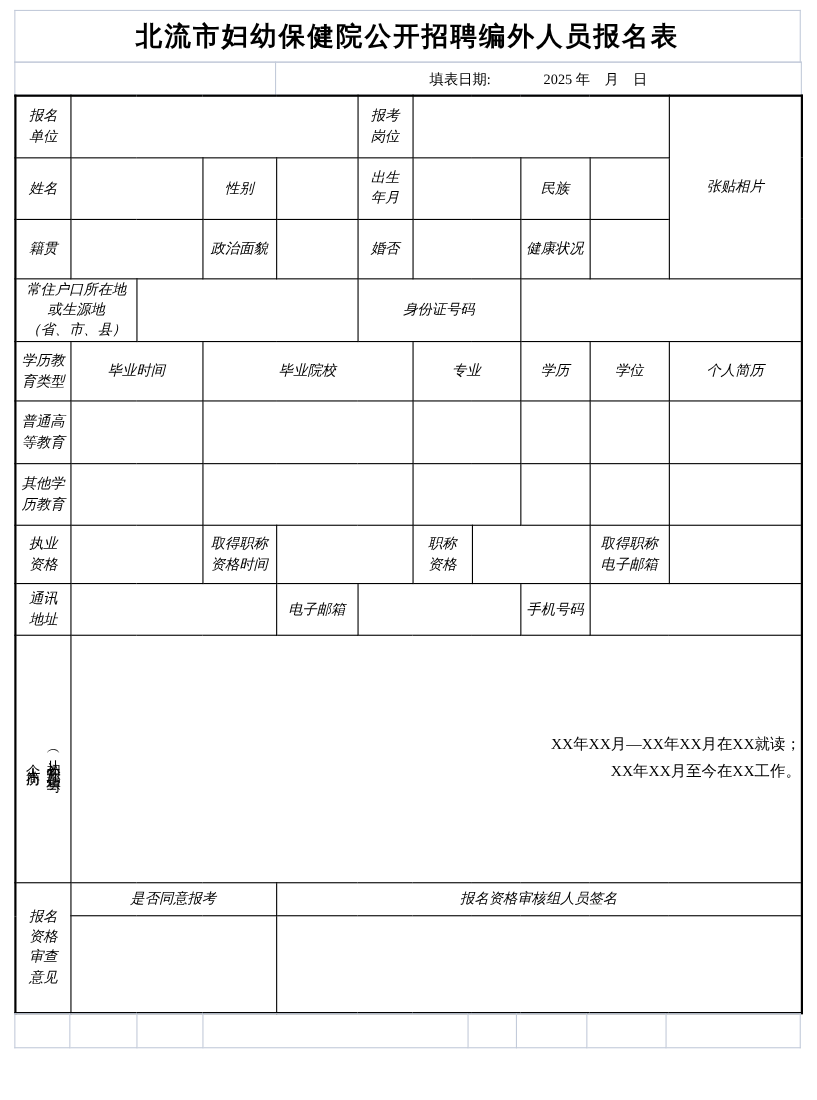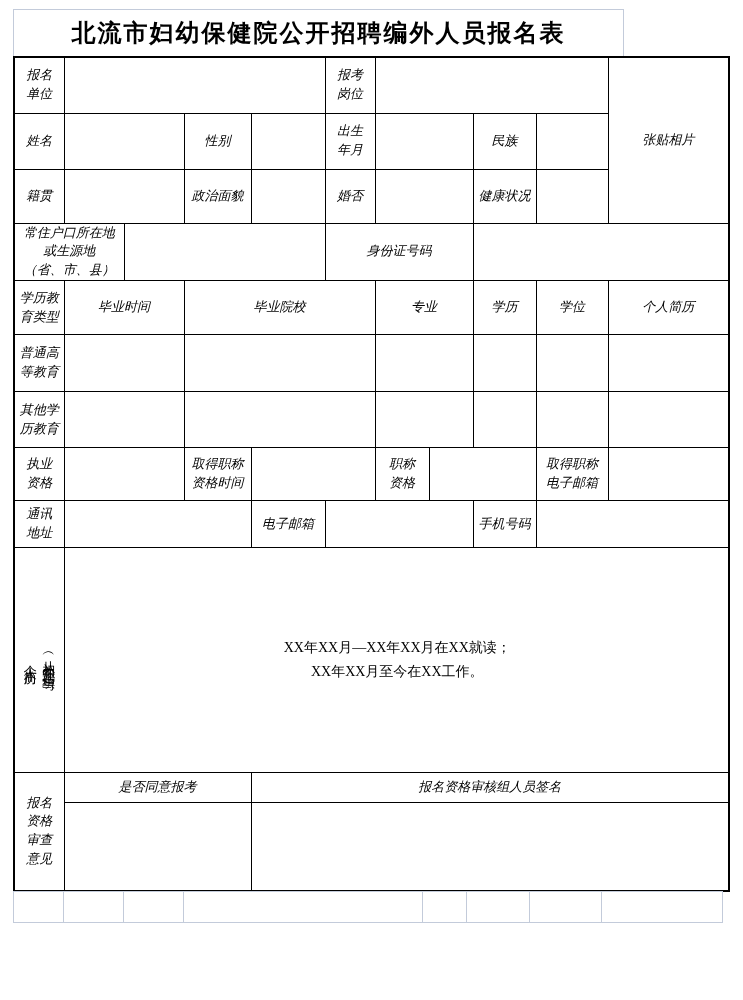--- a/index.html
+++ b/index.html
@@ -2,21 +2,21 @@
 <html><head>
 <meta charset="utf-8">
 <style>
   html,body{margin:0;padding:0;background:#fff;}
   body{
     width:743px;height:1000px;overflow:hidden;
     font-family:"Liberation Serif","DejaVu Serif",serif;
     color:#000;
   }
   .sheet{margin:10px 0 0 13px;width:715px;}
-  table{border-collapse:collapse;table-layout:fixed;width:611px;}
+  table{border-collapse:collapse;table-layout:fixed;width:715px;}
   td{padding:0;overflow:hidden;}
   
   .faint, .faint td{border:1px solid #c3cbda;}
   .mtm1{margin-top:-1px;}
   
   .form{border:2px solid #000;}
   .form td{border:1px solid #000;}
   .lbl{
     text-align:center;vertical-align:middle;
     font-size:13px;line-height:1.45;white-space:pre-line;font-style:italic;
@@ -33,38 +33,50 @@
   .date-cell .gap{display:inline-block;width:48px;}
   .resume-box{
     height:220px;display:flex;flex-direction:row;align-items:center;
     justify-content:center;gap:3px;
   }
   .vtext{
     writing-mode:vertical-rl;text-orientation:mixed;
     font-size:13px;letter-spacing:3px;line-height:1.2;
   }
   .resume-content{
-    text-align:center;vertical-align:middle;font-size:14px;
+    text-align:right;vertical-align:middle;font-size:14px;
     line-height:1.7;white-space:pre-line;padding-left:2px;
   }
 </style>
 </head>
 <body>
 
 <div class="sheet">
 
 
   <table class="faint mtm1">
     <tbody>
         <tr style="height:47px">
       <td class="title-cell">北流市妇幼保健院公开招聘编外人员报名表</td>
     </tr>
   </tbody>
     </table>
 
+  <table class="faint mtm1">
+    <colgroup>
+        <col style="width:237px">
+        <col style="width:478px">
+      </colgroup>
+    <tbody>
+        <tr style="height:30px">
+      <td></td>
+      <td class="date-cell"><span>填表日期:</span><span class="gap"></span><span>2025 年　月　日</span></td>
+    </tr>
+  </tbody>
+    </table>
 
   <table class="form mtm1">
     <colgroup>
         <col style="width:50px">
         <col style="width:60px">
         <col style="width:60px">
         <col style="width:67px">
         <col style="width:74px">
         <col style="width:50px">
         <col style="width:54px">

